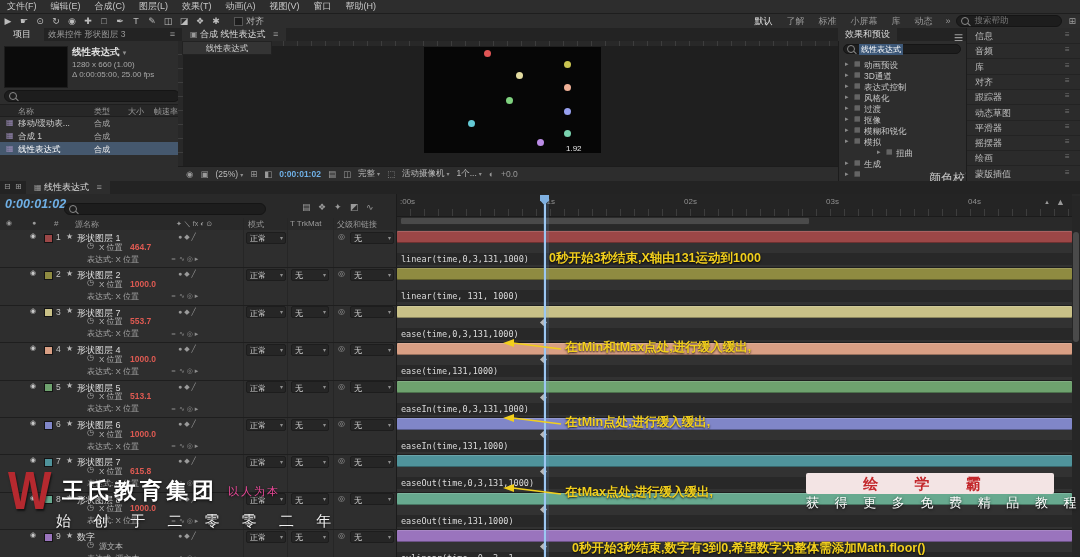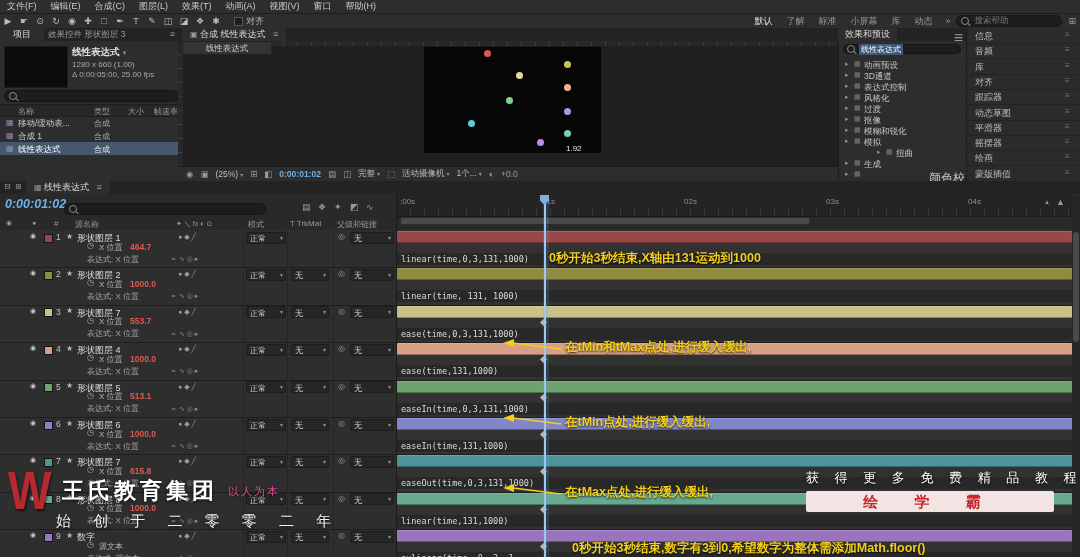--- a/index.html
+++ b/index.html
@@ -549,21 +549,21 @@
           <span style="position: absolute; left: 3px; top: 0.5px; font-size: 8px; color: rgb(207, 207, 207);">无</span>
           <span style="position: absolute; right: 2px; top: 1px; font-size: 6px; color: rgb(143, 143, 143);">▾</span>
         </div>
         <span style="position: absolute; left: 87px; top: 11px; font-size: 8px; color: rgb(168, 168, 168);">◷</span>
         <span style="position: absolute; left: 99px; top: 11.5px; font-size: 8px; color: rgb(184, 184, 184); white-space: nowrap;">X 位置</span>
         <span style="position: absolute; left: 130px; top: 11.5px; font-size: 8.5px; color: rgb(222, 90, 82); font-weight: bold;">1000.0</span>
         <span style="position: absolute; left: 87px; top: 23.5px; font-size: 8px; color: rgb(168, 168, 168); white-space: nowrap;">表达式: X 位置</span>
         <span style="position: absolute; left: 170px; top: 24px; font-size: 7px; color: rgb(143, 143, 143);">＝ ∿ ◎ ▸</span>
         <div style="position: absolute; left: 397px; top: 1px; width: 675px; height: 12px; background: rgb(103, 169, 143); border-radius: 1px; box-shadow: rgba(255, 255, 255, 0.15) 0px 1px 0px inset, rgba(0, 0, 0, 0.3) 0px -1px 0px inset;"></div>
         <div style="position: absolute; left: 397px; top: 23px; width: 675px; height: 12px; background: rgba(0, 0, 0, 0.2);"></div>
-        <span class="mono" style="position: absolute; left: 401px; top: 24px; font-size: 8.5px; color: rgb(220, 220, 220); white-space: nowrap;">linear(time,131,1000)</span>
+        <span class="mono" style="position: absolute; left: 401px; top: 24px; font-size: 8.5px; color: rgb(220, 220, 220); white-space: nowrap;">easeOut(time,131,1000)</span>
       </div>
       <div style="position: absolute; left: 0px; top: 299.2px; width: 1072px; height: 37.4px; border-bottom: 1px solid rgb(30, 30, 30);">
         <span style="position: absolute; left: 30px; top: 2px; font-size: 7px; color: rgb(200, 200, 200);">◉</span>
         <div style="position: absolute; left: 44px; top: 3.5px; width: 7px; height: 7px; background: rgb(154, 116, 189); border: 1px solid rgb(20, 20, 20);"></div>
         <span style="position: absolute; left: 56px; top: 2px; font-size: 8.5px; color: rgb(196, 196, 196);">9</span>
         <span style="position: absolute; left: 66px; top: 1.5px; font-size: 8px; color: rgb(184, 184, 184);">★</span>
         <span style="position: absolute; left: 77px; top: 2px; font-size: 9px; color: rgb(220, 220, 220); white-space: nowrap;">数字</span>
         <span style="position: absolute; left: 178px; top: 3px; font-size: 7px; color: rgb(154, 154, 154);">● ◆ ╱</span>
         <div style="position: absolute; left: 246px; top: 1.5px; width: 38px; height: 10px; background: rgb(38, 38, 38); border: 1px solid rgb(29, 29, 29); border-radius: 2px;">
           <span style="position: absolute; left: 3px; top: 0.5px; font-size: 8px; color: rgb(207, 207, 207);">正常</span>
@@ -629,18 +629,18 @@
                  transform:scaleY(1.15);text-shadow:1px 1px 2px rgba(0,0,0,.6);">W</span>
     <span style="position:absolute;left:56px;top:14px;font-size:22px;font-weight:bold;color:#fff;letter-spacing:4px;
                  white-space:nowrap;text-shadow:0 1px 3px rgba(0,0,0,.8);">王氏教育集团</span>
     <span style="position:absolute;left:222px;top:22px;font-size:11px;color:#ec4899;letter-spacing:2px;
                  white-space:nowrap;text-shadow:0 1px 3px rgba(0,0,0,.8);">以人为本</span>
     <span style="position:absolute;left:50px;top:50px;font-size:15px;color:#f0f0f0;letter-spacing:9px;
                  white-space:nowrap;text-shadow:0 1px 3px rgba(0,0,0,.8);">始 创 于 二 零 零 二 年</span>
   </div>
 
   <div class="abs" style="left:806px;top:469px;width:250px;z-index:50;">
-    <div style="font-size:13px;color:#fff;letter-spacing:6px;white-space:nowrap;text-shadow:0 1px 3px rgba(0,0,0,.8);">获 得 更 多 免 费 精 品 教 程</div>
     <div style="margin-top:4px;width:248px;height:21px;background:#f3e4e4;border-radius:2px;
                 color:#c3272b;font-weight:bold;font-size:15px;letter-spacing:16px;text-align:center;line-height:21px;">绘 学 霸</div>
+    <div style="font-size:13px;color:#fff;letter-spacing:6px;white-space:nowrap;text-shadow:0 1px 3px rgba(0,0,0,.8);">获 得 更 多 免 费 精 品 教 程</div>
   </div>
 
 </div>
 
 </body></html>

